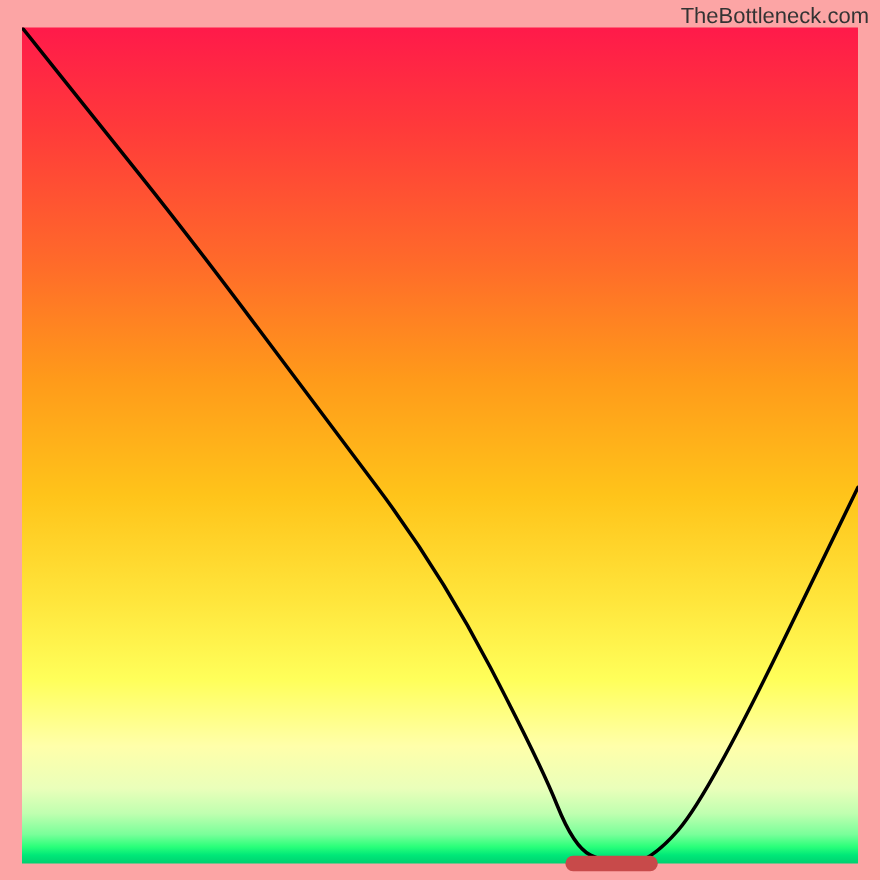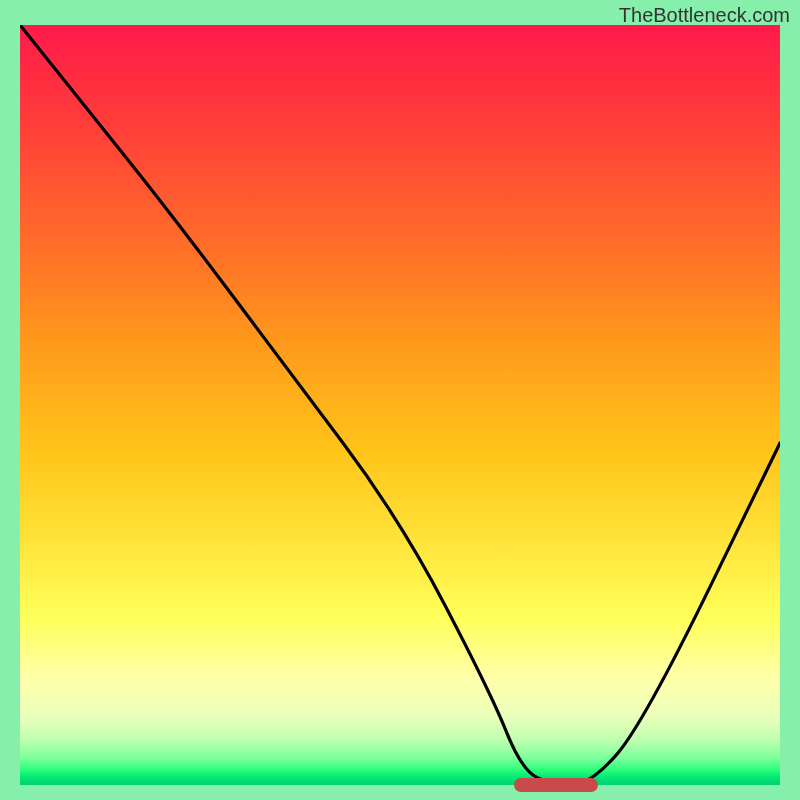--- a/index.html
+++ b/index.html
@@ -8,21 +8,21 @@
     background: #000;
     width: 800px;
     height: 800px;
     overflow: hidden;
     font-family: Arial, sans-serif;
   }
   .container {
     position: relative;
     width: 800px;
     height: 800px;
-    background: #86efac;
+    background: #fca5a5;
   }
   .watermark {
     position: absolute;
     top: 4px;
     right: 10px;
     color: #333;
     font-size: 20px;
     z-index: 5;
   }
   .plot-area {

